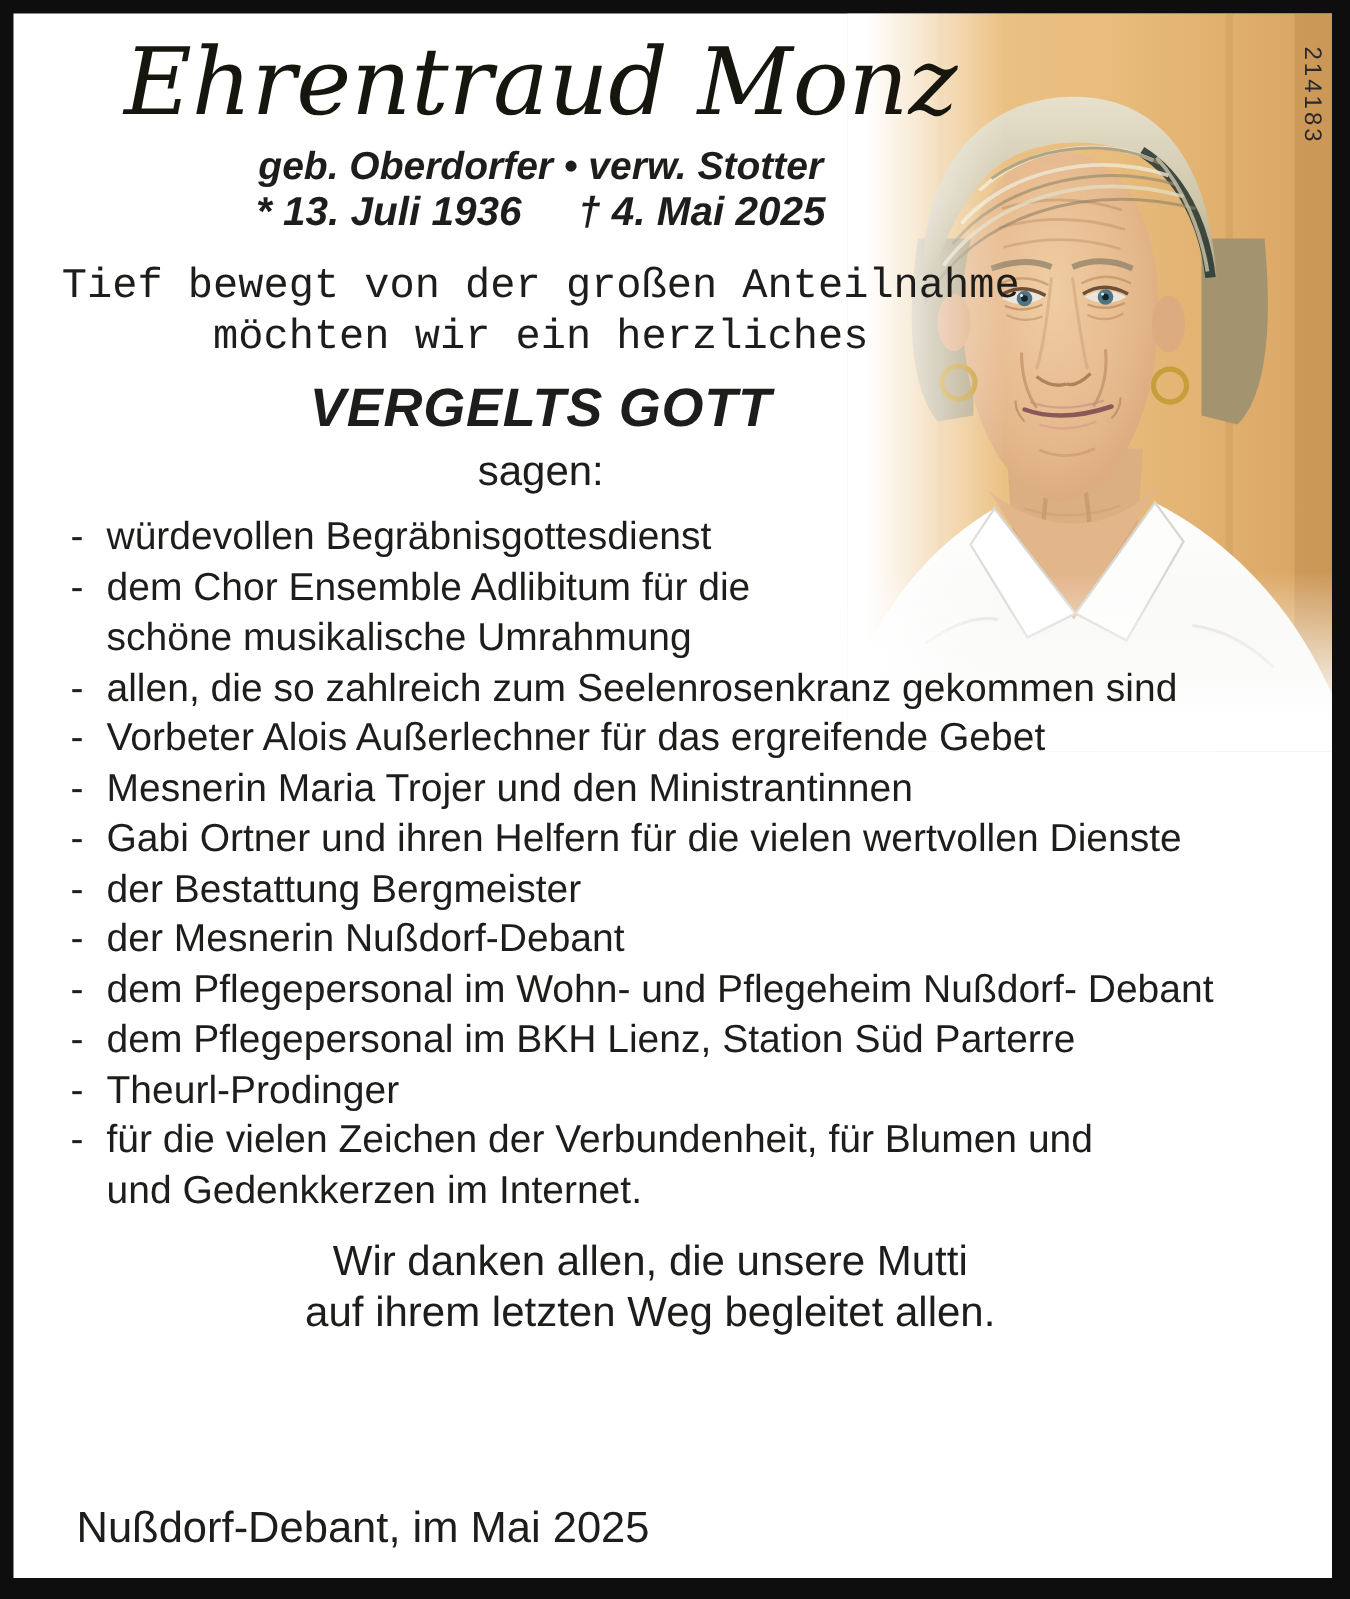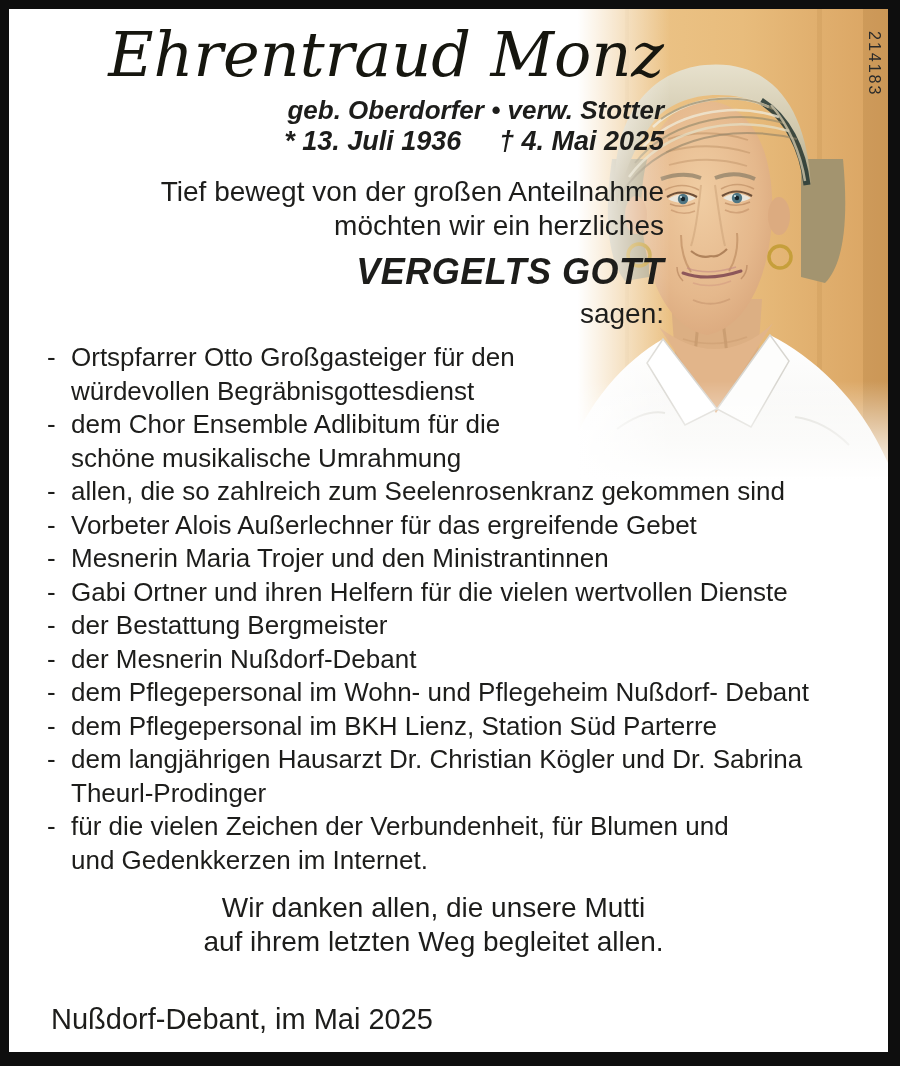--- a/index.html
+++ b/index.html
@@ -33,38 +33,38 @@
     background:linear-gradient(to top,#ffffff 18%,rgba(255,255,255,0));
   }
   .print-code{
     position:absolute;top:22px;right:5px;
     writing-mode:vertical-rl;text-orientation:sideways;
     font-size:16px;letter-spacing:2px;color:#2a2a2a;
     z-index:3;
   }
   
   .content{position:relative;z-index:1;padding-top:8px;}
-  .header{width:655px;text-align:right;}
+  .header{width:655px;text-align:center;margin-left:24px;}
   .title{
     margin:0;
     font-family:"DejaVu Serif",serif;
     font-style:italic;font-weight:normal;
     font-size:62px;line-height:76px;color:#16160f;
   }
   .subtitle{
     margin:2px 0 0;font-size:26px;line-height:30px;
     font-weight:bold;font-style:italic;
   }
   .dates{
     margin:0;font-size:27px;line-height:32px;
     font-weight:bold;font-style:italic;
   }
   .dates .birth{margin-right:30px;}
   .intro{margin:18px 0 0;font-size:28px;line-height:34px;}
-  .intro .line{display:block;}
+  .intro .line{display:block;font-family:Liberation Mono, monospace;}
   .vergelts{
     margin:8px 0 0;font-size:36px;line-height:42px;
     font-weight:bold;font-style:italic;letter-spacing:0.5px;
   }
   .sagen{margin:4px 0 0;font-size:28px;line-height:34px;}
   .thanks{
     margin:10px 10px 0 38px;padding:0;list-style:none;
     font-size:26px;line-height:33.5px;
   }
   .thanks li{position:relative;padding-left:24px;}
@@ -210,21 +210,20 @@
           <span class="line">Tief bewegt von der großen Anteilnahme</span>
           <span class="line">möchten wir ein herzliches</span>
         </p>
         <p class="vergelts">VERGELTS GOTT</p>
         <p class="sagen">sagen:</p>
       </div>
 
       <ul class="thanks">
         <li>
           <span class="dash">-</span>
-          <span class="line">Ortspfarrer Otto Großgasteiger für den</span>
           <span class="line">würdevollen Begräbnisgottesdienst</span>
         </li>
         <li>
           <span class="dash">-</span>
           <span class="line">dem Chor Ensemble Adlibitum für die</span>
           <span class="line">schöne musikalische Umrahmung</span>
         </li>
         <li>
           <span class="dash">-</span>
           <span class="line">allen, die so zahlreich zum Seelenrosenkranz gekommen sind</span>
@@ -252,21 +251,20 @@
         <li>
           <span class="dash">-</span>
           <span class="line">dem Pflegepersonal im Wohn- und Pflegeheim Nußdorf- Debant</span>
         </li>
         <li>
           <span class="dash">-</span>
           <span class="line">dem Pflegepersonal im BKH Lienz, Station Süd Parterre</span>
         </li>
         <li>
           <span class="dash">-</span>
-          <span class="line">dem langjährigen Hausarzt Dr. Christian Kögler und Dr. Sabrina</span>
           <span class="line">Theurl-Prodinger</span>
         </li>
         <li>
           <span class="dash">-</span>
           <span class="line">für die vielen Zeichen der Verbundenheit, für Blumen und</span>
           <span class="line">und Gedenkkerzen im Internet.</span>
         </li>
       </ul>
 
       <div class="closing">

